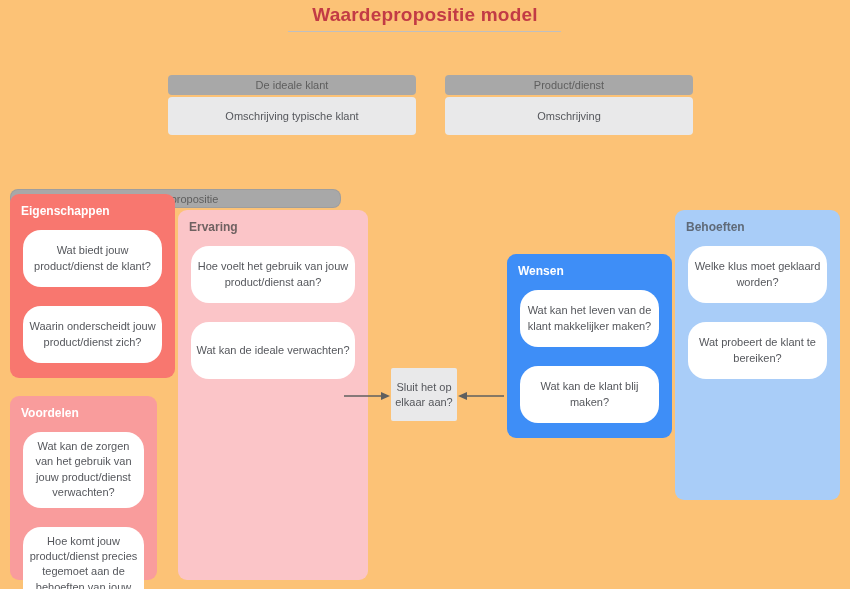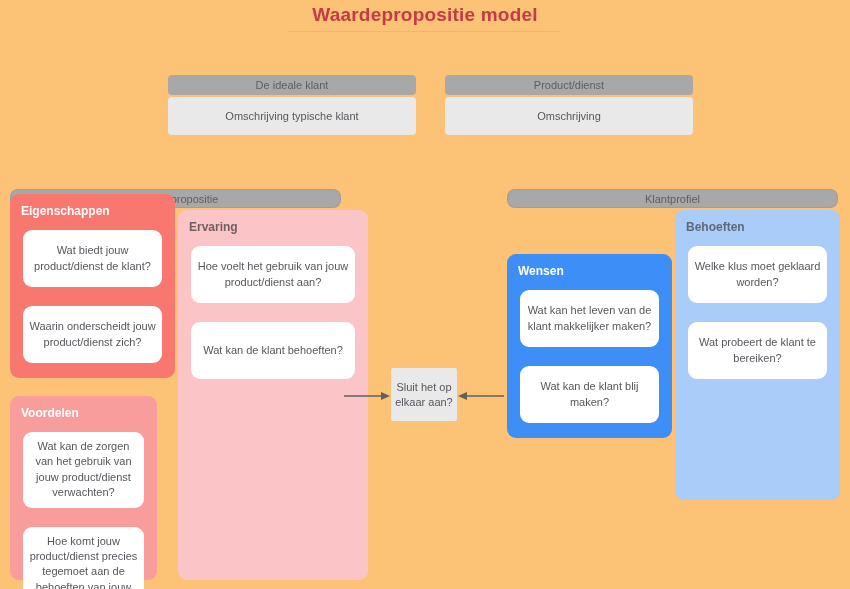--- a/index.html
+++ b/index.html
@@ -35,21 +35,21 @@
   .sec-ervaring    {left:178px; top:210px; width:190px; height:370px; background:var(--pink);}
   .sec-wensen      {left:507px; top:210px; width:165px; height:184px; background:var(--blue_strong);margin-top:44px;}
   .sec-angsten     {left:507px; top:396px; width:165px; height:184px; background:var(--blue_medium);}
   .sec-behoeften   {left:675px; top:210px; width:165px; height:290px; background:var(--blue_light);}
 
   .sec-title{font-size:12px; font-weight:bold; margin:2px 0 12px 2px;}
   .sec-title.light{color:#FFFFFF;}
   .sec-title.warm{color:var(--warm_title);}
   .sec-title.cool{color:var(--cool_title);}
 
-  .card{background:#FFFFFF; border-radius:9px; margin:0 4px 19px 4px; min-height:57px;
+  .card{background:#FFFFFF; border-radius:18px; margin:0 4px 19px 4px; min-height:57px;
     display:flex; align-items:center; justify-content:center; text-align:center;
     font-size:11px; line-height:1.4; color:var(--card_text); padding:7px 5px;}
 
   .connector-box{position:absolute; left:391px; top:368px; width:66px; height:53px;
     background:var(--gray_box); border-radius:2px; display:flex; align-items:center;
     justify-content:center; text-align:center; font-size:11px; line-height:1.3;
     color:var(--card_text); padding:3px;}
   .arrow-layer{position:absolute; left:0; top:0; pointer-events:none;}
 </style>
 </head>
@@ -64,38 +64,37 @@
     <div class="hd">De ideale klant</div>
     <div class="bd">Omschrijving typische klant</div>
   </div>
 
   <div class="topbox tb2">
     <div class="hd">Product/dienst</div>
     <div class="bd">Omschrijving</div>
   </div>
 
   <div class="group-header gh-left">Waardepropositie</div>
-  <div class="group-header gh-right">Klantprofiel</div>
 
   <div class="section sec-eigenschappen">
     <div class="sec-title light">Eigenschappen</div>
     <div class="card">Wat biedt jouw product/dienst de klant?</div>
     <div class="card">Waarin onderscheidt jouw product/dienst zich?</div>
   </div>
 
   <div class="section sec-voordelen">
     <div class="sec-title light">Voordelen</div>
     <div class="card">Wat kan de zorgen van het gebruik van jouw product/dienst verwachten?</div>
     <div class="card">Hoe komt jouw product/dienst precies tegemoet aan de behoeften van jouw klant?</div>
   </div>
 
   <div class="section sec-ervaring">
     <div class="sec-title warm">Ervaring</div>
     <div class="card">Hoe voelt het gebruik van jouw product/dienst aan?</div>
-    <div class="card">Wat kan de klant behoeften?</div>
+    <div class="card">Wat kan de ideale verwachten?</div>
   </div>
 
   <div class="section sec-wensen">
     <div class="sec-title light">Wensen</div>
     <div class="card">Wat kan het leven van de klant makkelijker maken?</div>
     <div class="card">Wat kan de klant blij maken?</div>
   </div>
 
 
   <div class="section sec-behoeften">

